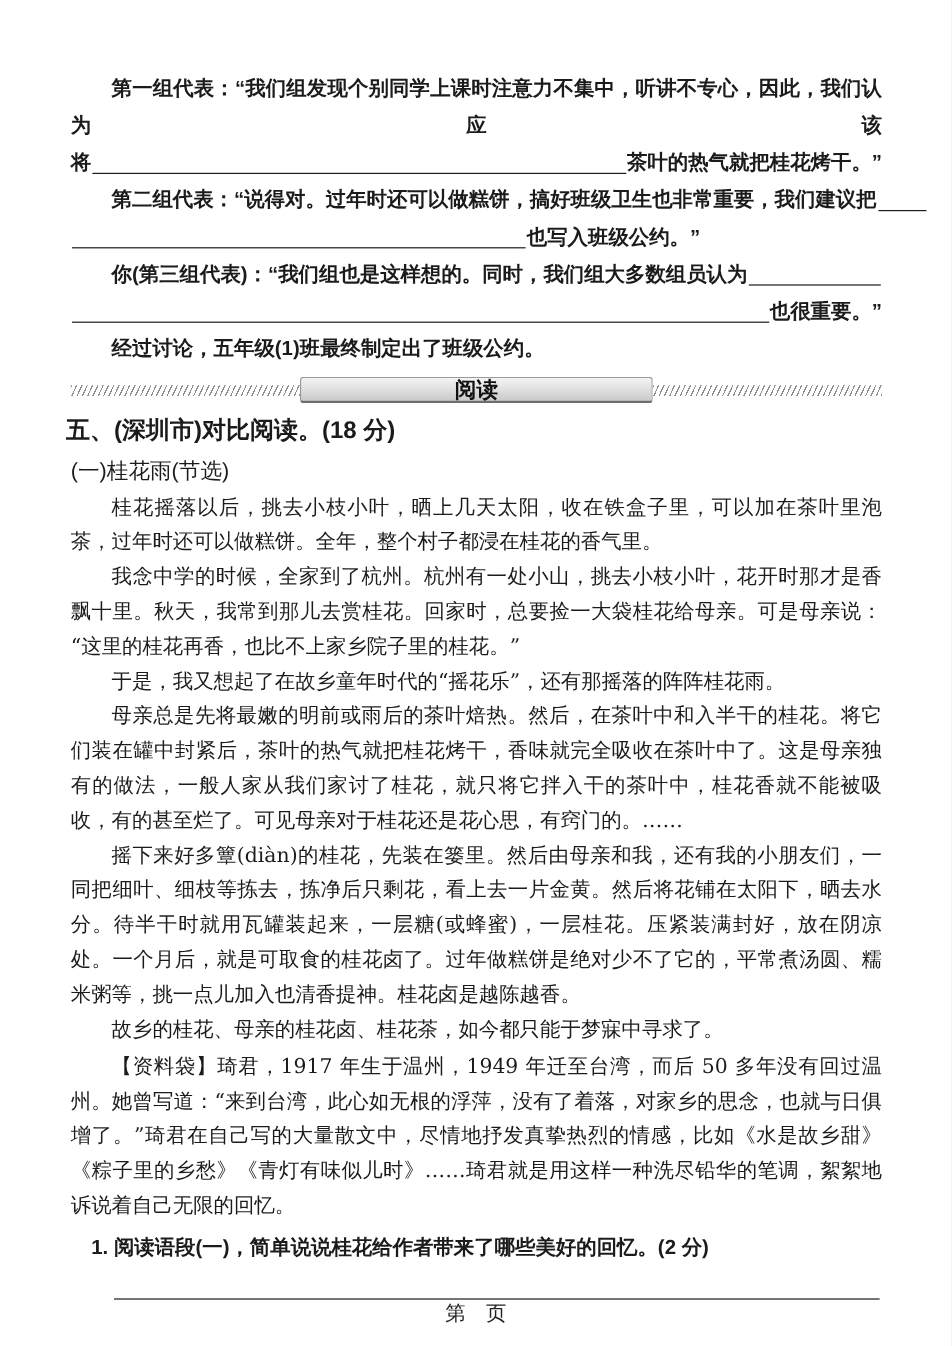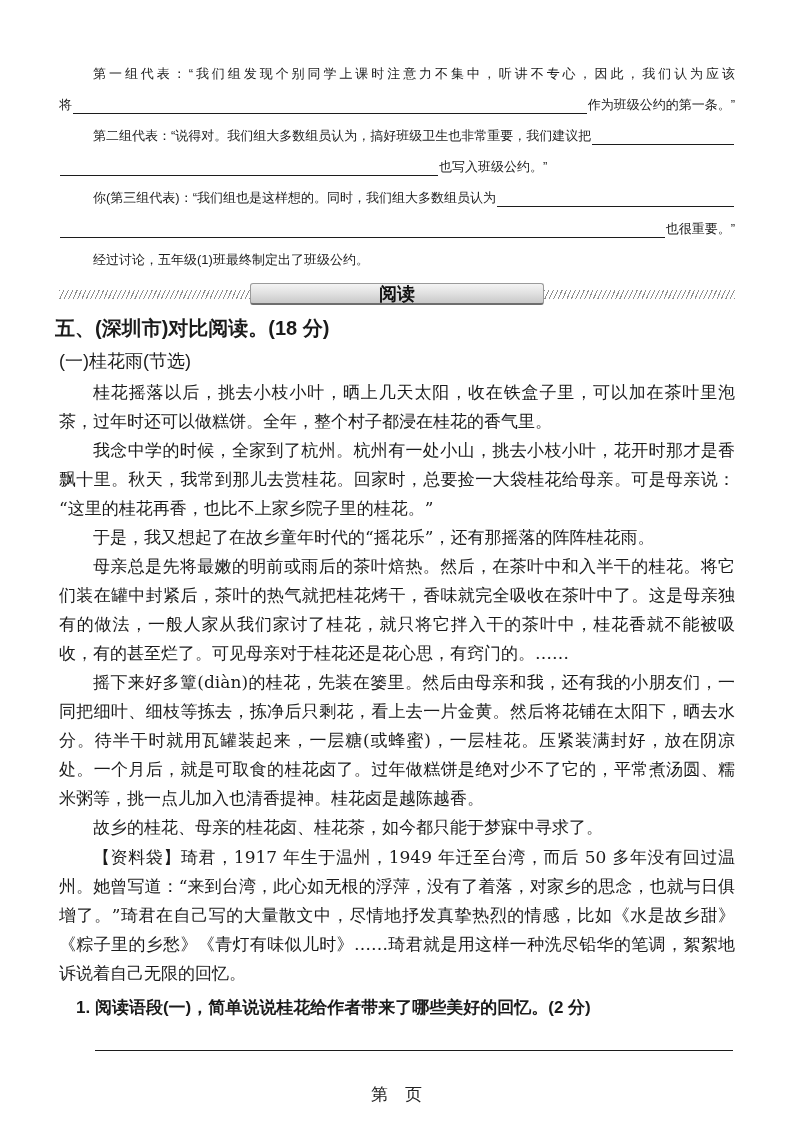--- a/index.html
+++ b/index.html
@@ -12,21 +12,21 @@
     overflow: hidden;
     font-family: "Liberation Sans", sans-serif;
   }
   .content {
     position: absolute;
     left: 59px;
     right: 58px;
     top: 58px;
   }
   
-  .dialogue { font-size: 13px; line-height: 31px; font-weight: 400; }
+  .dialogue { font-size: 17px; line-height: 31px; font-weight: 700; }
   .line { min-height: 31px; }
   .indent { text-indent: 34px; }
   .jlast { text-align: justify; text-align-last: justify; }
   .flexline { display: flex; align-items: flex-end; }
   .flexline .txt { white-space: nowrap; }
   .ip { padding-left: 34px; }
   .blank {
     flex: 1 1 auto;
     height: 0;
     border-bottom: 1.6px solid #1c1c1c;
@@ -116,24 +116,24 @@
 <body>
 
 <div class="page">
   <div class="content">
 
     <div class="dialogue">
       <div class="line indent jlast">第一组代表：“我们组发现个别同学上课时注意力不集中，听讲不专心，因此，我们认为应该</div>
       <div class="line flexline">
         <span class="txt">将</span>
         <span class="blank"></span>
-        <span class="txt">作为班级公约的第一条。”</span>
+        <span class="txt">茶叶的热气就把桂花烤干。”</span>
       </div>
       <div class="line flexline ip">
-        <span class="txt">第二组代表：“说得对。我们组大多数组员认为，搞好班级卫生也非常重要，我们建议把</span>
+        <span class="txt">第二组代表：“说得对。过年时还可以做糕饼，搞好班级卫生也非常重要，我们建议把</span>
         <span class="blank"></span>
       </div>
       <div class="line flexline">
         <span class="blank w380"></span>
         <span class="txt">也写入班级公约。”</span>
       </div>
       <div class="line flexline ip">
         <span class="txt">你(第三组代表)：“我们组也是这样想的。同时，我们组大多数组员认为</span>
         <span class="blank"></span>
       </div>

